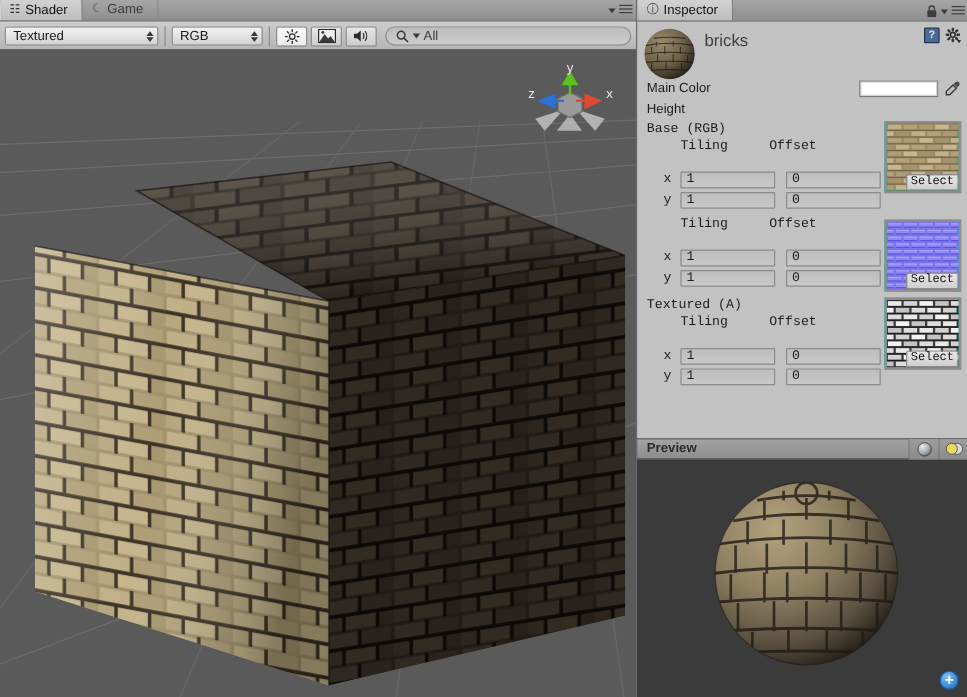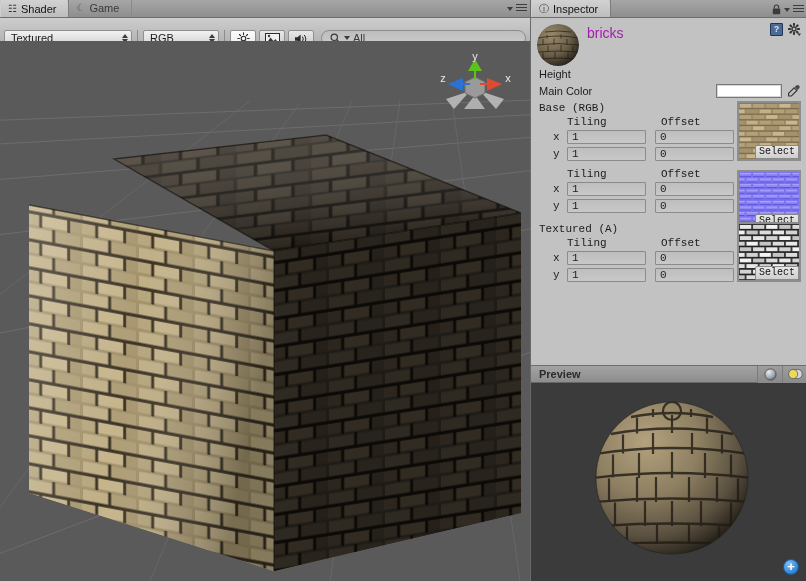--- a/index.html
+++ b/index.html
@@ -56,21 +56,21 @@
   
   #scene-panel {
     position: absolute; left: 0; top: 0; width: 530px; height: 581px;
     background: #999;
   }
   #scene-panel > .tabbar { width: 530px; }
   #scene-toolbar {
     position: absolute; left: 0; top: 18px; width: 530px; height: 22px;
     background: linear-gradient(#cdcdcd, #b4b4b4);
     border-bottom: 1px solid #6f6f6f;
-    display: flex; align-items: flex-start; padding: 12px 4px; gap: 3px;
+    display: flex; align-items: center; padding: 12px 4px; gap: 3px;
   }
   .popup {
     height: 16px; background: linear-gradient(#f2f2f2, #d3d3d3);
     border: 1px solid #8f8f8f; border-radius: 2px;
     display: flex; align-items: center; justify-content: space-between;
     padding: 0 3px 0 6px; font-size: 11px; color: #1a1a1a;
   }
   .updown {
     display: inline-flex; flex-direction: column; align-items: center;
     line-height: 0; margin-left: 6px;
@@ -111,21 +111,21 @@
   #insp-body { position: absolute; left: 0; top: 19px; width: 276px; bottom: 0; }
   .matheader {
     position: relative; height: 46px; padding: 5px 6px 0 6px;
     display: flex; gap: 8px;
   }
   .mat-thumb {
     width: 42px; height: 42px; border-radius: 50%;
     flex: 0 0 42px; position: relative; overflow: hidden;
     box-shadow: inset 0 0 6px rgba(0,0,0,.5);
   }
-  .mat-name { font-size: 14px; color: #a21caf; margin-top: 1px; }
+  .mat-name { font-size: 14px; color: #404040; margin-top: 1px; }
   .shader-row { display: flex; align-items: center; gap: 7px; margin-top: 3px; }
   .shader-lbl { font-size: 11px; color: #1c1c1c; }
   .shader-popup {
     width: 163px; height: 16px;
     background: linear-gradient(#eaeaea, #cdcdcd);
     border: 1px solid #8f8f8f; border-radius: 2px;
     display: flex; align-items: center; justify-content: space-between;
     padding: 0 4px 0 6px; font-size: 11px;
   }
   .hdr-icons { position: absolute; right: 6px; top: 4px; display: flex; gap: 5px; align-items: center; }
@@ -141,21 +141,21 @@
     width: 66px; height: 14px; background: #fff;
     border: 1px solid #787878; box-shadow: inset 0 0 0 1px #d6d6d6;
   }
   .eyedrop { width: 14px; height: 14px; margin-left: 5px; }
   .slider { position: relative; width: 76px; height: 12px; }
   .slider .track { position: absolute; left: 0; right: 0; top: 5px; height: 3px; background: #8f8f8f; border-top: 1px solid #707070; border-radius: 2px; }
 
   .tex-block { position: relative; padding: 0 0 4px 0; font-family: Liberation Mono, monospace; }
   .tex-title { font-size: 11px; padding: 3px 0 2px 8px; color: #1c1c1c; }
   .tiling-grid { padding-left: 22px; }
-  .tg-head { display: flex; font-size: 11px; color: #1c1c1c; margin-bottom: 2px; gap: 20px; }
+  .tg-head { display: flex; font-size: 11px; color: #1c1c1c; margin-bottom: 15px; }
   .tg-head span:nth-child(1) { width: 88px; padding-left: 14px; }
   .tg-row { display: flex; align-items: center; margin-bottom: 3px; }
   .axis-lbl { width: 14px; font-size: 11px; color: #1c1c1c; }
   .numfield {
     width: 79px; height: 14px; margin-right: 9px;
     background: linear-gradient(#bebebe, #c8c8c8);
     border: 1px solid #8b8b8b; border-radius: 1px;
     display: flex; align-items: center; padding-left: 4px;
     font-size: 11px; color: #1d1d1d;
   }
@@ -508,37 +508,37 @@
                 <line x1="8.8" y1="8.8" x2="9.6" y2="9.6"></line>
               <line x1="9.6" y1="2.4" x2="8.8" y2="3.2"></line>
                 <line x1="3.2" y1="8.8" x2="2.4" y2="9.6"></line>
             </g>
             <polygon points="9.4,10.4 13,10.4 11.2,13" fill="#333"></polygon>
           </svg>
         </div>
       </div>
 
       <div class="prop-row">
-        <span class="prop-label">Height</span>
-        <span style="margin-left:auto;margin-right:6px">
-          <span class="slider">
-            <span class="track"></span>
-            
-          </span>
-        </span>
-      </div>
-
-      <div class="prop-row">
         <span class="prop-label">Main Color</span>
         <span style="margin-left:auto;display:flex;align-items:center">
           <span class="colorfield"></span>
           <svg class="eyedrop" viewBox="0 0 14 14">
             <path d="M9.2 1.6 a2 2 0 0 1 2.9 2.9 L10.6 6 L7.7 3.1 Z" fill="#4a4a4a"></path>
             <path d="M7.2 3.8 L9.9 6.5 L4.4 12 H1.6 V9.3 Z" fill="none" stroke="#3a3a3a" stroke-width="1.2"></path>
           </svg>
+        </span>
+      </div>
+
+      <div class="prop-row">
+        <span class="prop-label">Height</span>
+        <span style="margin-left:auto;margin-right:6px">
+          <span class="slider">
+            <span class="track"></span>
+            
+          </span>
         </span>
       </div>
 
       <div id="tex-slots">
           <div class="tex-block">
     <div class="tex-title">Base (RGB)</div>
     <div class="tiling-grid">
       <div class="tg-head">
         <span>Tiling</span>
         <span>Offset</span>

